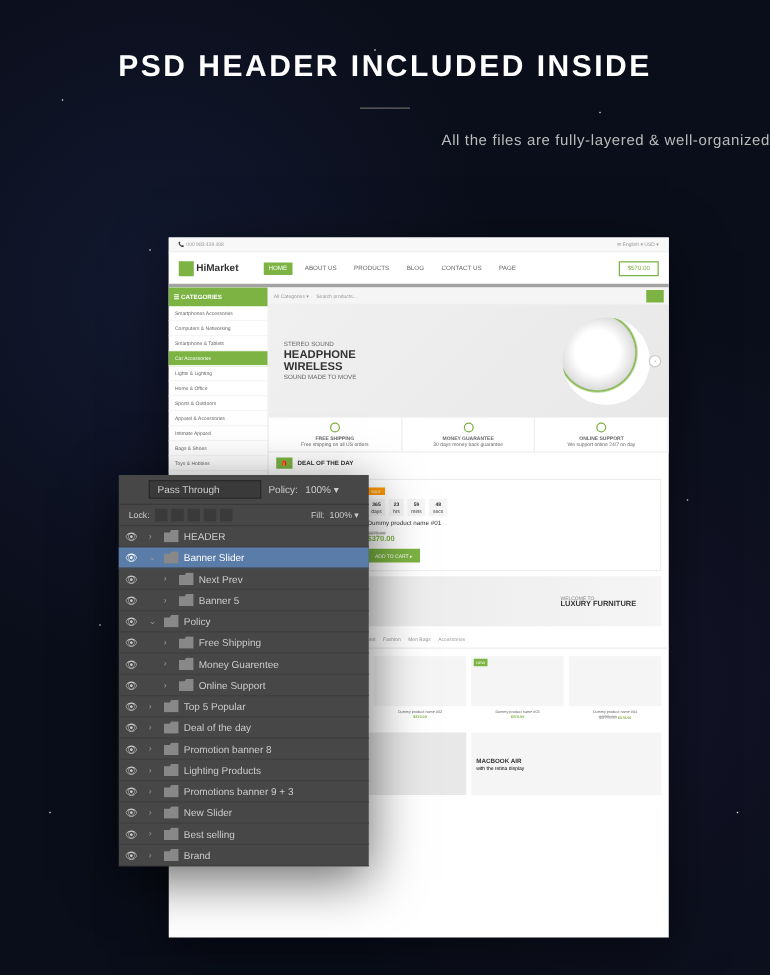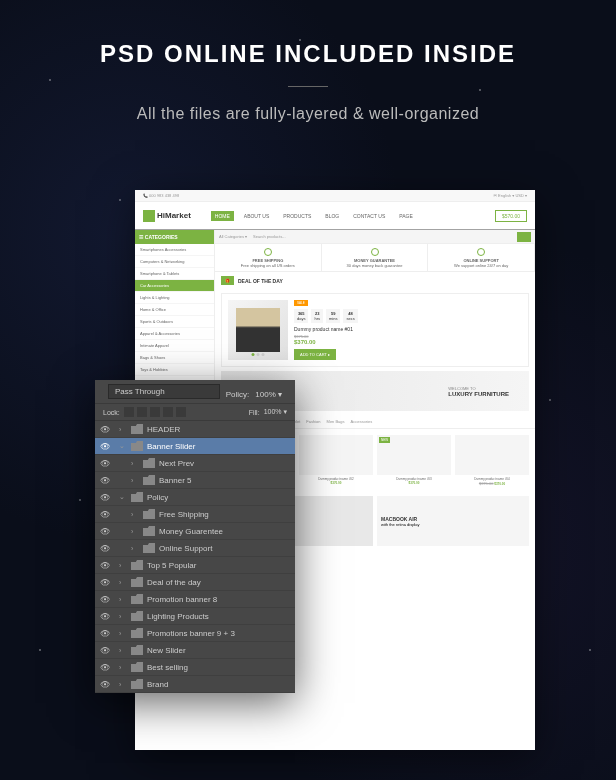--- a/index.html
+++ b/index.html
@@ -1,25 +1,25 @@
 <!DOCTYPE html>
 <html><head>
 <meta charset="utf-8">
 <style>
 *{margin:0;padding:0;box-sizing:border-box}
 body{width:616px;height:780px;background:#0a0e1a;font-family:Arial,sans-serif;position:relative;overflow:hidden}
 .space-bg{position:absolute;inset:0;background:radial-gradient(ellipse at 20% 30%,rgba(30,40,80,.4) 0%,transparent 40%),radial-gradient(ellipse at 80% 70%,rgba(40,30,70,.3) 0%,transparent 40%),#0a0e1a}
 .stars{position:absolute;inset:0;background-image:radial-gradient(1px 1px at 50px 80px,#fff,transparent),radial-gradient(1px 1px at 120px 200px,#fff,transparent),radial-gradient(1px 1px at 480px 90px,#fff,transparent),radial-gradient(1px 1px at 550px 400px,#fff,transparent),radial-gradient(1px 1px at 80px 500px,#fff,transparent),radial-gradient(1px 1px at 40px 650px,#fff,transparent),radial-gradient(1px 1px at 590px 650px,#fff,transparent),radial-gradient(1px 1px at 300px 40px,#fff,transparent)}
 .page-title{color:#fff;text-align:center;font-size:24px;font-weight:bold;letter-spacing:2px;padding-top:40px;position:relative;z-index:2}
 .divider{width:40px;height:1px;background:#666;margin:18px auto;position:relative;z-index:2}
-.subtitle{color:#bbb;text-align:center;font-size:16px;letter-spacing:.5px;position:relative;z-index:2}
+.subtitle{color:#bbb;text-align:right;font-size:12px;letter-spacing:.5px;position:relative;z-index:2}
 .mockup-area{position:absolute;top:190px;left:95px;width:440px;height:580px;z-index:3}
 .website{position:absolute;top:0;left:40px;width:400px;height:560px;background:#fff;box-shadow:0 10px 40px rgba(0,0,0,.5)}
 .topbar{height:12px;background:#f8f8f8;border-bottom:1px solid #eee;font-size:4px;color:#999;padding:3px 8px;display:flex;justify-content:space-between}
-.header{height:28px;background:#fff;display:flex;align-items:center;padding:0 8px;border-bottom:1px solid #a3a3a3}
+.header{height:28px;background:#fff;display:flex;align-items:center;padding:0 8px;border-bottom:3px solid #a3a3a3}
 .logo{display:flex;align-items:center;gap:2px}
 .logo-icon{width:12px;height:12px;background:#7cb342}
 .logo-text{font-size:8px;font-weight:bold;color:#333}
 .nav{display:flex;gap:6px;margin-left:20px;font-size:5px;color:#666}
 .nav-item{padding:2px 4px}
 .nav-item.active{background:#7cb342;color:#fff}
 .cart-btn{margin-left:auto;font-size:5px;border:1px solid #7cb342;color:#7cb342;padding:2px 6px}
 .main{display:flex}
 .sidebar{width:80px;background:#fff;border-right:1px solid #eee}
 .sidebar-head{background:#7cb342;color:#fff;font-size:5px;padding:4px;font-weight:bold}
@@ -61,40 +61,40 @@
 .product-img{width:100%;height:40px;background:#f5f5f5;margin-bottom:2px;position:relative}
 .sale{position:absolute;top:2px;left:2px;background:#ff5722;color:#fff;font-size:3px;padding:1px 2px}
 .new{background:#7cb342}
 .p-price{color:#7cb342;font-weight:bold}
 .promo-row{display:flex;gap:4px;padding:0 6px;margin-top:4px}
 .promo{flex:1;height:50px;background:#e8e8e8;display:flex;align-items:center;padding:4px;font-size:4px}
 .promo.dark{background:#f5f5f5}
 .macbook-text{font-size:5px;font-weight:bold;color:#333}
 
 .ps-panel{position:absolute;top:190px;left:0;width:200px;background:#474747;color:#ccc;font-size:9px;box-shadow:0 10px 40px rgba(0,0,0,.6);z-index:5}
-.ps-top{display:flex;align-items:flex-end;padding:4px 13px;border-bottom:1px solid #3a3a3a;gap:6px}
+.ps-top{display:flex;align-items:center;padding:4px 24px;border-bottom:1px solid #3a3a3a;gap:6px}
 .ps-select{background:#3a3a3a;border:1px solid #2a2a2a;padding:2px 6px;font-size:8px;color:#ccc;flex:1}
 .ps-label{font-size:8px}
 .ps-lock{display:flex;align-items:center;padding:3px 8px;border-bottom:1px solid #3a3a3a;font-size:7px;gap:4px}
 .ps-lock-icons{display:flex;gap:3px}
 .ps-lock-icon{width:10px;height:10px;background:#3a3a3a;display:inline-block}
 .layer{display:flex;align-items:center;padding:3px 4px;border-bottom:1px solid #3f3f3f;font-size:8px;gap:4px}
 .layer.selected{background:#5a7ca8;color:#fff}
 .eye{width:12px;height:10px;display:flex;align-items:center;justify-content:center;font-size:8px}
 .layer-arrow{font-size:7px;color:#999;width:8px}
 .layer-folder{width:12px;height:10px;background:#888;clip-path:polygon(0 20%,40% 20%,50% 0,100% 0,100% 100%,0 100%)}
 .layer-name{flex:1}
 </style>
 </head>
 <body>
 
 <div class="space-bg"></div>
 <div class="stars"></div>
 
-<h1 class="page-title">PSD ONLINE INCLUDED INSIDE</h1>
+<h1 class="page-title">PSD HEADER INCLUDED INSIDE</h1>
 <div class="divider"></div>
 <p class="subtitle">All the files are fully-layered &amp; well-organized</p>
 
 <div class="mockup-area">
 
 <div class="website">
   <div class="topbar">
     <span>📞 000 983 438 498</span>
     <span>✉ English ▾ USD ▾</span>
   </div>
@@ -130,20 +130,30 @@
       <div class="sidebar-item">Cameras &amp; Camcorders</div>
       <div class="sidebar-item">Jewelry &amp; Watches</div>
       <div class="sidebar-item">All Categories</div>
     </div>
     <div class="content">
       <div class="search-bar">
         <span>All Categories ▾</span>
         <span style="margin-left:6px">Search products...</span>
         <span class="search-btn"></span>
       </div>
+      <div class="hero">
+        <div>
+          <div class="hero-text">STEREO SOUND</div>
+          <div class="hero-title">HEADPHONE</div>
+          <div class="hero-title">WIRELESS</div>
+          <div class="hero-text">SOUND MADE TO MOVE</div>
+        </div>
+        <div class="headphone"></div>
+        <div class="hero-dot">›</div>
+      </div>
       <div class="policy-row">
         <div class="policy">
               <div class="policy-icon"></div>
               <b>FREE SHIPPING</b>
               <span>Free shipping on all US orders</span>
             </div>
         <div class="policy">
               <div class="policy-icon"></div>
               <b>MONEY GUARANTEE</b>
               <span>30 days money back guarantee</span>

